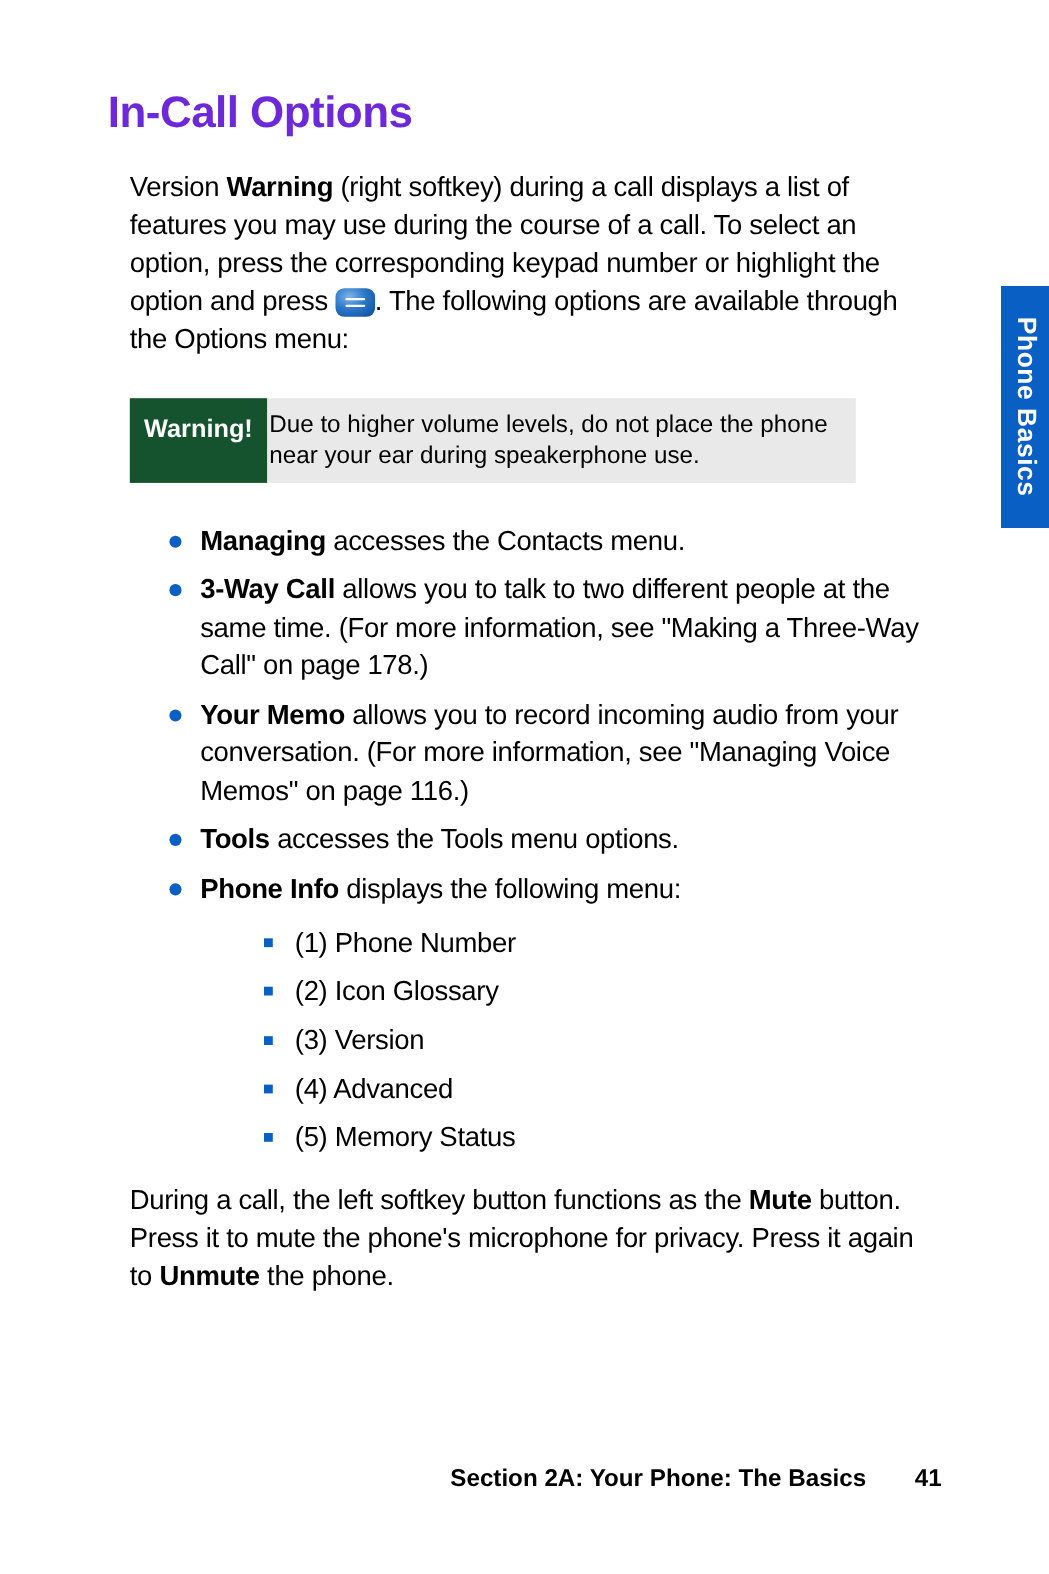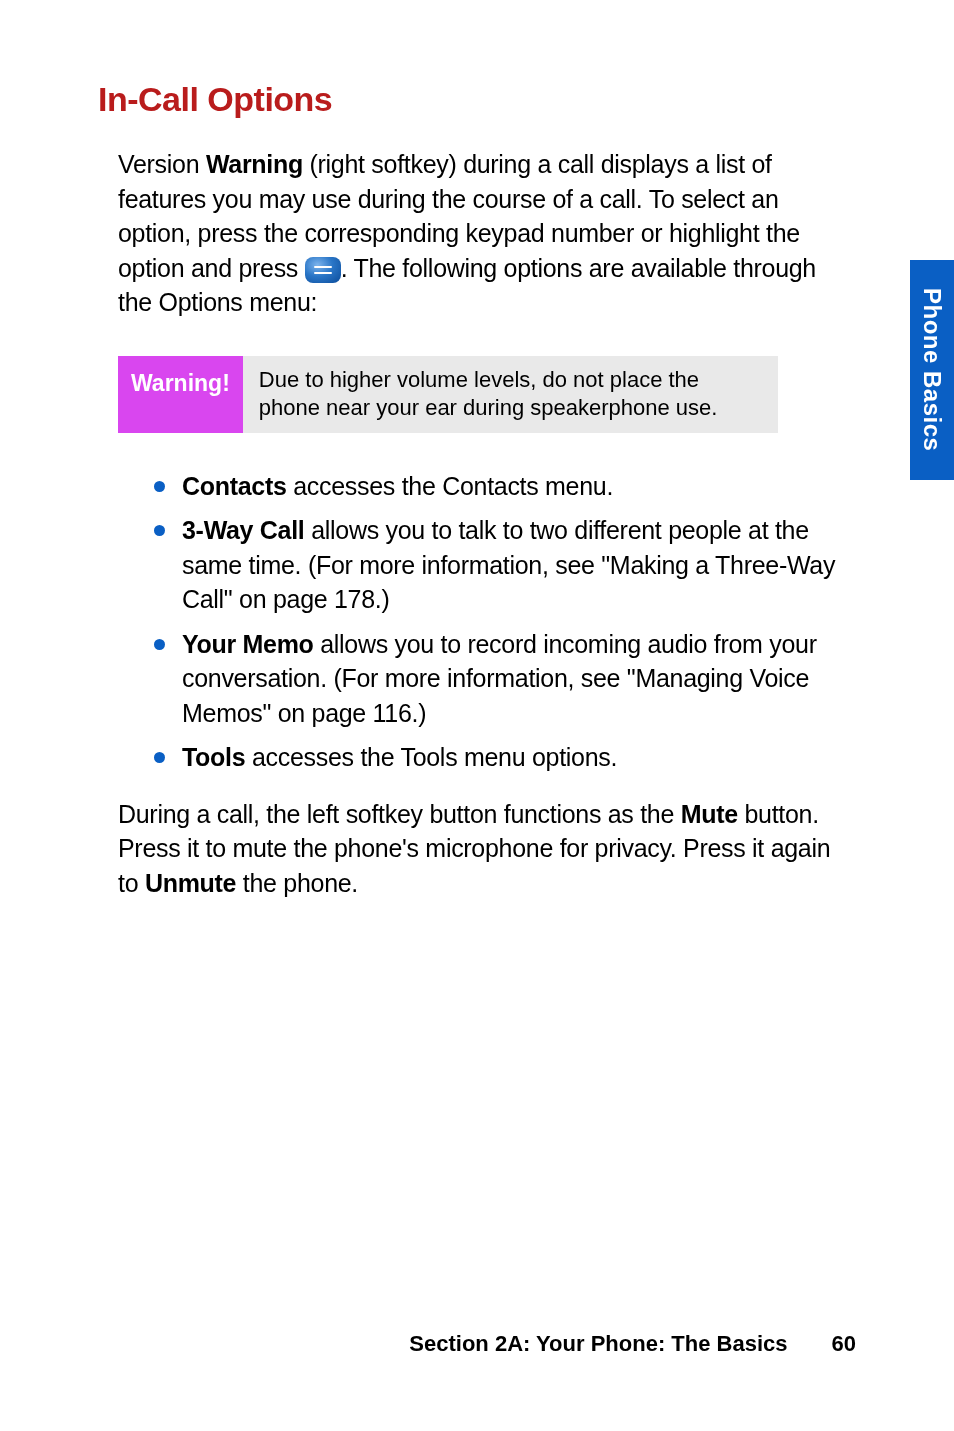--- a/index.html
+++ b/index.html
@@ -31,22 +31,22 @@
       writing-mode: vertical-rl;
       text-orientation: mixed;
       display: flex;
       align-items: center;
       justify-content: center;
       font-weight: bold;
       font-size: 24px;
       letter-spacing: 0.5px;
     }
     .heading {
-      color: #b91c1c;
-      font-size: 34px;
+      color: #6d28d9;
+      font-size: 40px;
       font-weight: bold;
       margin-bottom: 28px;
       letter-spacing: -0.5px;
     }
     .intro {
       font-size: 25px;
       line-height: 1.38;
       margin-left: 20px;
       margin-bottom: 36px;
       font-weight: 300;
@@ -76,34 +76,34 @@
     }
     .menu-icon::before { top: 9px; }
     .menu-icon::after { top: 15px; }
     .warning-box {
       display: flex;
       margin-left: 20px;
       margin-bottom: 36px;
       width: 660px;
     }
     .warning-label {
-      background: #d946ef;
+      background: #14532d;
       color: #ffffff;
       font-weight: bold;
       font-size: 23px;
       padding: 14px 13px 14px 13px;
       flex-shrink: 0;
       display: flex;
       align-items: flex-start;
     }
     .warning-text {
       background: #e9e9e9;
       font-size: 22px;
       line-height: 1.3;
-      padding: 10px 16px 10px 16px;
+      padding: 10px 16px 10px 2px;
       flex: 1;
       font-weight: 300;
     }
     .bullet-list {
       margin-left: 56px;
       list-style: none;
     }
     .bullet-list > li {
       position: relative;
       font-size: 25px;
@@ -190,34 +190,44 @@
     <span class="menu-icon"></span><span>. The following options are available through the Options menu:</span>
   </p>
 
   <div class="warning-box">
     <div class="warning-label">Warning!</div>
     <div class="warning-text">Due to higher volume levels, do not place the phone near your ear during speakerphone use.</div>
   </div>
 
   <ul class="bullet-list">
     <li>
-      <span class="bold">Contacts</span><span> accesses the Contacts menu.</span>
+      <span class="bold">Managing</span><span> accesses the Contacts menu.</span>
     </li>
     <li>
       <span class="bold">3-Way Call</span><span> allows you to talk to two different people at the same time. (For more information, see "Making a Three-Way Call" on page 178.)</span>
     </li>
     <li>
       <span class="bold">Your Memo</span><span> allows you to record incoming audio from your conversation. (For more information, see "Managing Voice Memos" on page 116.)</span>
     </li>
     <li>
       <span class="bold">Tools</span><span> accesses the Tools menu options.</span>
+    </li>
+    <li>
+      <span class="bold">Phone Info</span><span> displays the following menu:</span>
+      <ul class="sub-list">
+        <li>(1) Phone Number</li>
+        <li>(2) Icon Glossary</li>
+        <li>(3) Version</li>
+        <li>(4) Advanced</li>
+        <li>(5) Memory Status</li>
+      </ul>
     </li>
   </ul>
 
   <p class="closing">
     <span>During a call, the left softkey button functions as the </span><span class="bold">Mute</span><span> button. Press it to mute the phone's microphone for privacy. Press it again to </span><span class="bold">Unmute</span><span> the phone.</span>
   </p>
 
   <div class="footer">
     <span class="footer-text">Section 2A: Your Phone: The Basics</span>
-    <span class="footer-page">60</span>
+    <span class="footer-page">41</span>
   </div>
 </div>
 
 </body></html>

